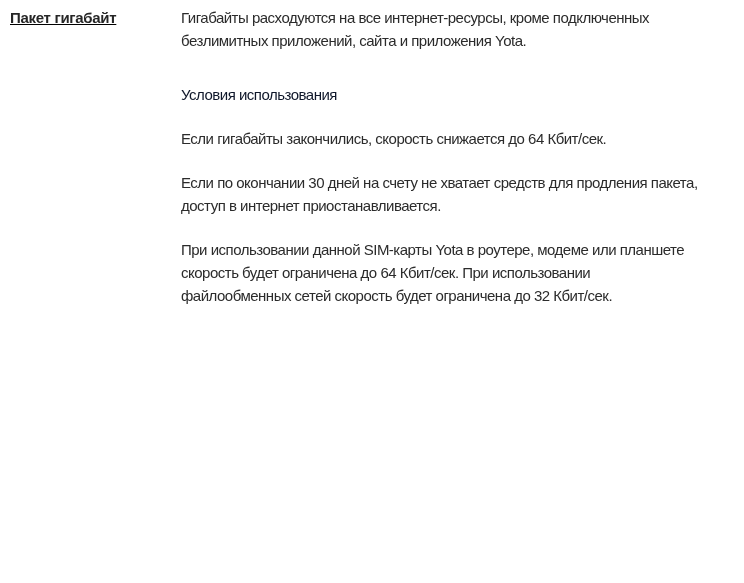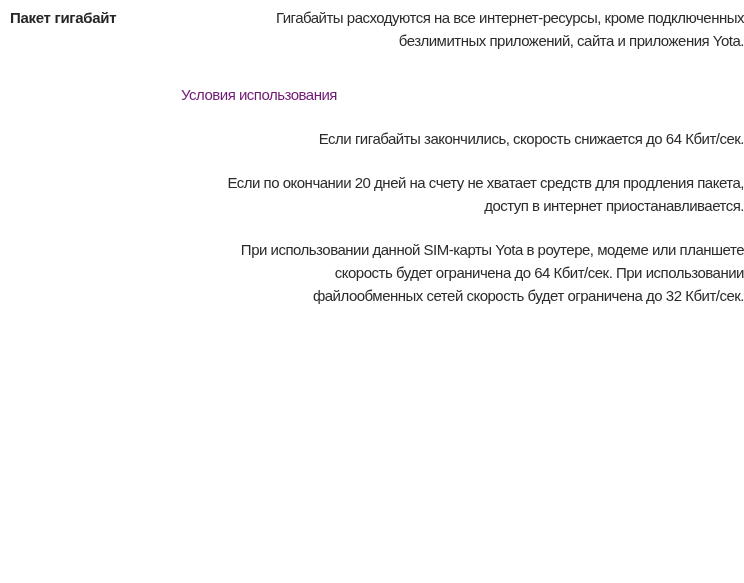--- a/index.html
+++ b/index.html
@@ -14,62 +14,62 @@
   .page {
     display: flex;
     align-items: flex-start;
     padding: 6px 0 0 10px;
     box-sizing: border-box;
     width: 744px;
   }
   .left-col {
     width: 171px;
     flex: 0 0 171px;
+    text-decoration: underline;
   }
   .row-title {
     margin: 0;
     font-size: 15px;
     font-weight: bold;
     color: #262626;
     line-height: 23px;
     letter-spacing: -0.3px;
   }
   .right-col {
     flex: 1 1 auto;
     max-width: 563px;
     color: #2b2b2b;
     font-size: 15px;
     line-height: 23px;
     letter-spacing: -0.5px;
   }
   .right-col p {
     margin: 0 0 21px 0;
     white-space: pre-line;
-    text-align: right;
   }
   .right-col p.first {
     margin-bottom: 31px;
   }
   .subheading {
-    color: #701a75;
+    color: #0f172a;
     margin: 0 0 21px 0;
     white-space: pre-line;
   }
 </style>
 </head>
 <body>
 
 <div class="page">
   <div class="left-col">
     <h3 class="row-title">Пакет гигабайт</h3>
   </div>
   <div class="right-col">
     <p class="first">Гигабайты расходуются на все интернет-ресурсы, кроме подключенных
 безлимитных приложений, сайта и приложения Yota.</p>
     <div class="subheading">Условия использования</div>
     <p>Если гигабайты закончились, скорость снижается до 64 Кбит/сек.</p>
-    <p>Если по окончании 20 дней на счету не хватает средств для продления пакета,
+    <p>Если по окончании 30 дней на счету не хватает средств для продления пакета,
 доступ в интернет приостанавливается.</p>
     <p>При использовании данной SIM-карты Yota в роутере, модеме или планшете
 скорость будет ограничена до 64 Кбит/сек. При использовании
 файлообменных сетей скорость будет ограничена до 32 Кбит/сек.</p>
   </div>
 </div>
 
 </body></html>

